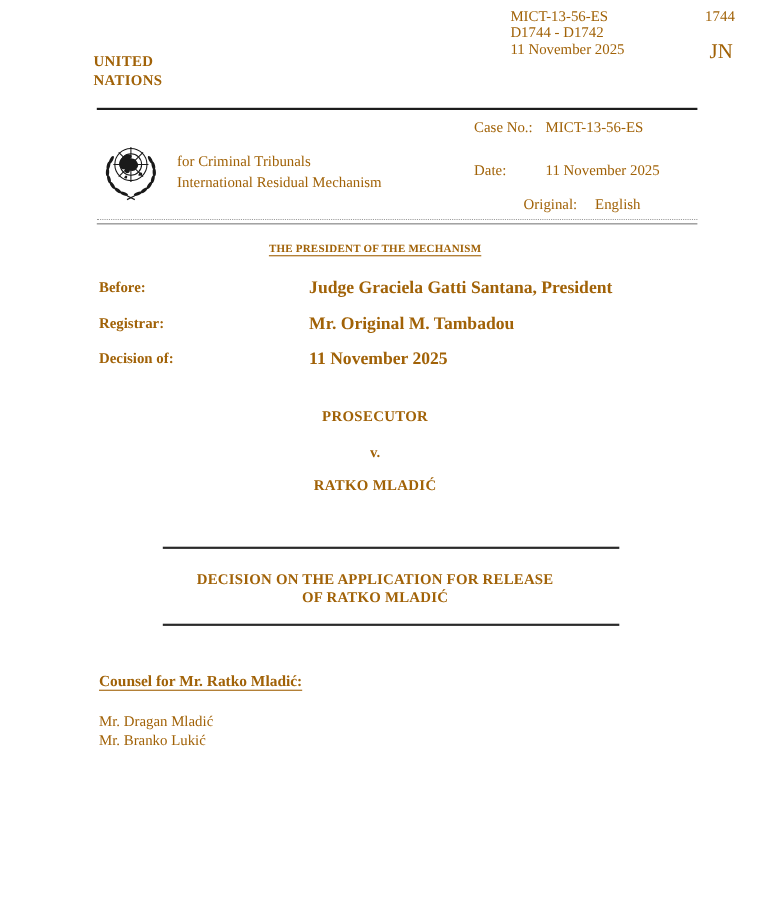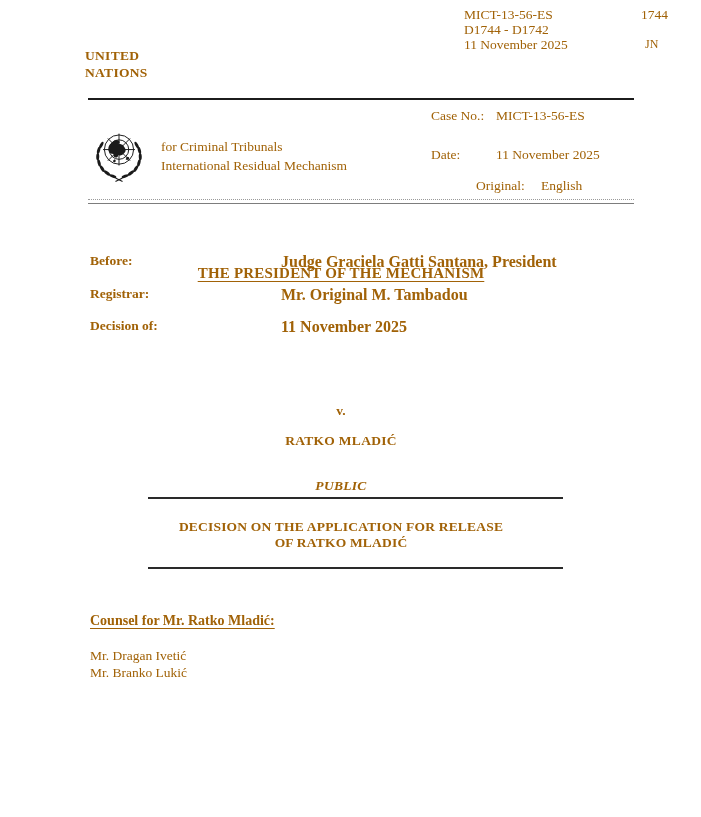--- a/index.html
+++ b/index.html
@@ -12,21 +12,21 @@
     font-family: "Liberation Serif", "DejaVu Serif", serif;
     color: #a16207;
     overflow: hidden;
     margin: 0 auto;
   }
   .abs { position: absolute; }
 
   
   .stamp-left { left: 464px; top: 7px; line-height: 15px; font-size: 13.5px; }
   .stamp-page { left: 641px; top: 7px; font-size: 13.5px; }
-  .stamp-initials { left: 645px; top: 37px; font-size: 12px; }
+  .stamp-initials { left: 645px; top: 37px; font-size: 19px; }
 
   
   .un-name { left: 85px; top: 47px; font-size: 13.5px; line-height: 17px; font-weight: bold; letter-spacing: .3px; }
 
   
   .rule-top { left: 88px; top: 98px; width: 546px; border-top: 2px solid #1c1c1c; }
   .rule-mid-dot { left: 88px; top: 199px; width: 546px; border-top: 1px dotted #9a9a9a; }
   .rule-mid { left: 88px; top: 203px; width: 546px; border-top: 1px solid #7d7d7d; }
   .rule-sec { left: 148px; width: 415px; border-top: 2px solid #2a2a2a; }
   .rule-sec.r3 { top: 497px; }
@@ -38,21 +38,21 @@
 
   
   .ci-row { position: absolute; left: 431px; font-size: 13.5px; }
   .ci-row .val { position: absolute; left: 65px; top: 0; white-space: nowrap; }
   .ci-r1 { top: 108px; }
   .ci-r2 { top: 147px; }
   .ci-r3 { top: 178px; margin-left: 45px; }
 
   
   .centered { left: 48px; width: 586px; text-align: center; }
-  .heading { top: 221px; font-size: 15px; font-weight: bold; text-decoration: underline; text-underline-offset: 3px; letter-spacing: .2px; margin-top: 44px; }
+  .heading { top: 221px; font-size: 10px; font-weight: bold; text-decoration: underline; text-underline-offset: 3px; letter-spacing: .2px; }
 
   .kv-label { position: absolute; left: 90px; font-size: 13.5px; font-weight: bold; }
   .kv-value { position: absolute; left: 281px; font-size: 16px; font-weight: bold; white-space: nowrap; }
   .row-before { top: 253px; }
   .row-registrar { top: 286px; }
   .row-decision { top: 318px; }
 
   .party1 { top: 371px; font-size: 13.5px; font-weight: bold; letter-spacing: .3px; }
   .versus { top: 403px; font-size: 13.5px; font-weight: bold; }
   .party2 { top: 433px; font-size: 13.5px; font-weight: bold; letter-spacing: .3px; }
@@ -146,33 +146,33 @@
 
   <div class="kv-label row-before">Before:</div>
   <div class="kv-value row-before">Judge Graciela Gatti Santana, President</div>
 
   <div class="kv-label row-registrar">Registrar:</div>
   <div class="kv-value row-registrar">Mr. Original M. Tambadou</div>
 
   <div class="kv-label row-decision">Decision of:</div>
   <div class="kv-value row-decision">11 November 2025</div>
 
+  <div class="abs centered party1">PROSECUTOR</div>
   <div class="abs centered versus">v.</div>
   <div class="abs centered party2">RATKO MLADIĆ</div>
 
-  <div class="abs centered classification">PUBLIC</div>
 
   <div class="abs rule-sec r3"></div>
 
   <div class="abs centered decision-title">
     <div>DECISION ON THE APPLICATION FOR RELEASE</div>
     <div>OF RATKO MLADIĆ</div>
   </div>
 
   <div class="abs rule-sec r4"></div>
 
   <div class="abs counsel-heading">Counsel for Mr. Ratko Mladić:</div>
   <div class="abs counsel-names">
-    <div>Mr. Dragan Ivetić</div>
+    <div>Mr. Dragan Mladić</div>
     <div>Mr. Branko Lukić</div>
   </div>
 
 </div>
 
 </body></html>

